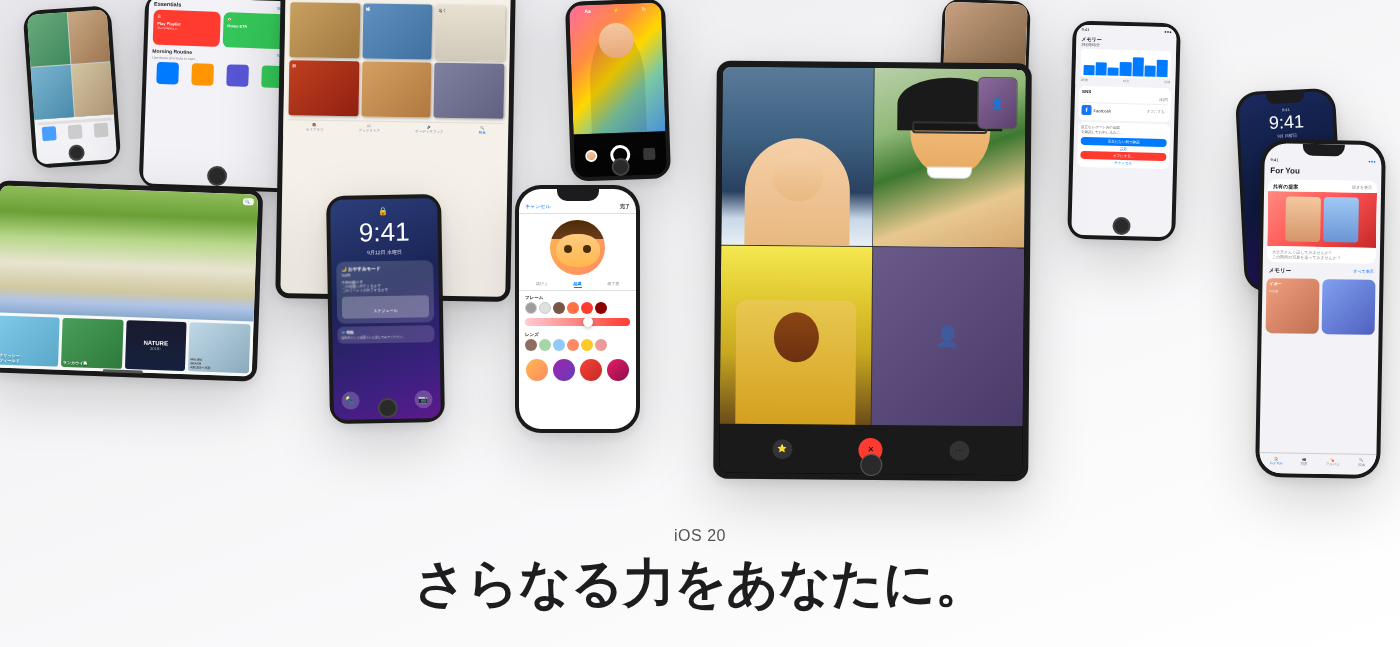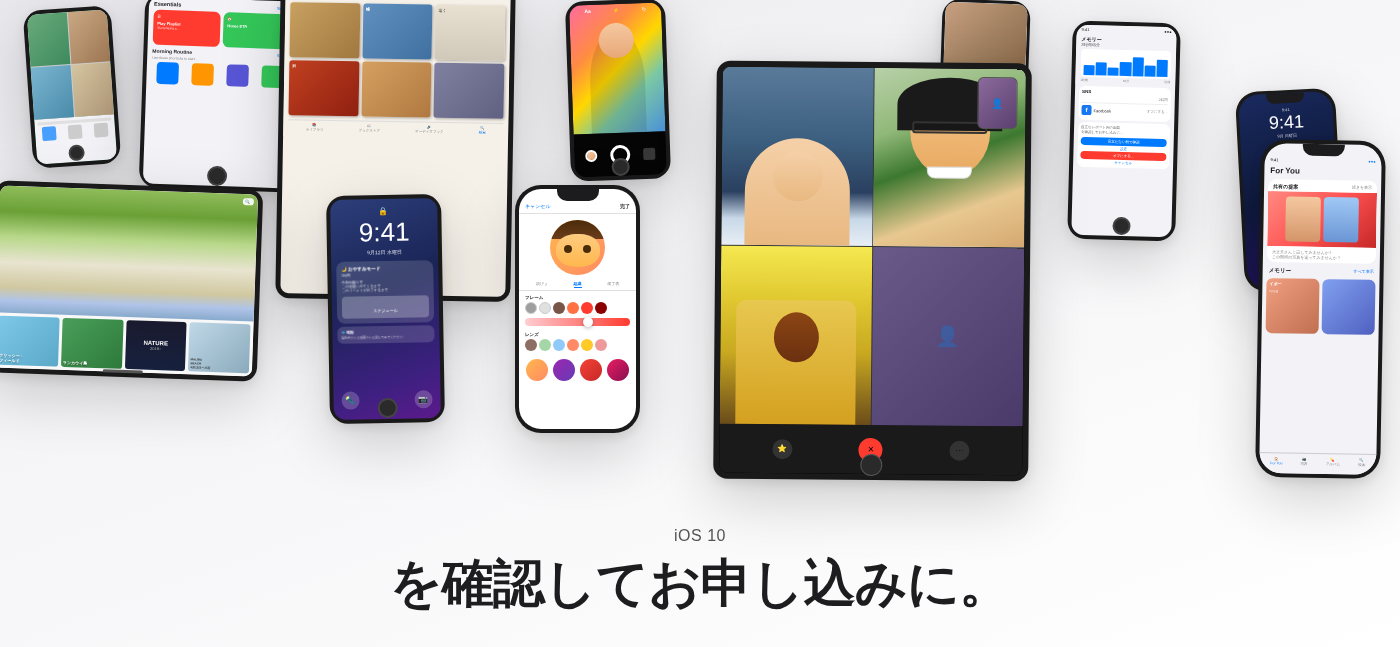--- a/index.html
+++ b/index.html
@@ -537,17 +537,17 @@
           <div style="width:22px;height:22px;background:#ff9500;border-radius:4px;"></div>
           <div style="width:22px;height:22px;background:#5856d6;border-radius:4px;"></div>
           <div style="width:22px;height:22px;background:#34c759;border-radius:4px;"></div>
         </div>
       </div>
     </div>
     <div class="home-button" style="bottom:4px;width:20px;height:20px;"></div>
   </div>
 
   <div class="brand-section">
-    <div class="ios-label">iOS 10</div>
-    <div class="tagline">を確認してお申し込みに。</div>
+    <div class="ios-label">iOS 20</div>
+    <div class="tagline">さらなる力をあなたに。</div>
   </div>
 
 </div>
 
 </body></html>

